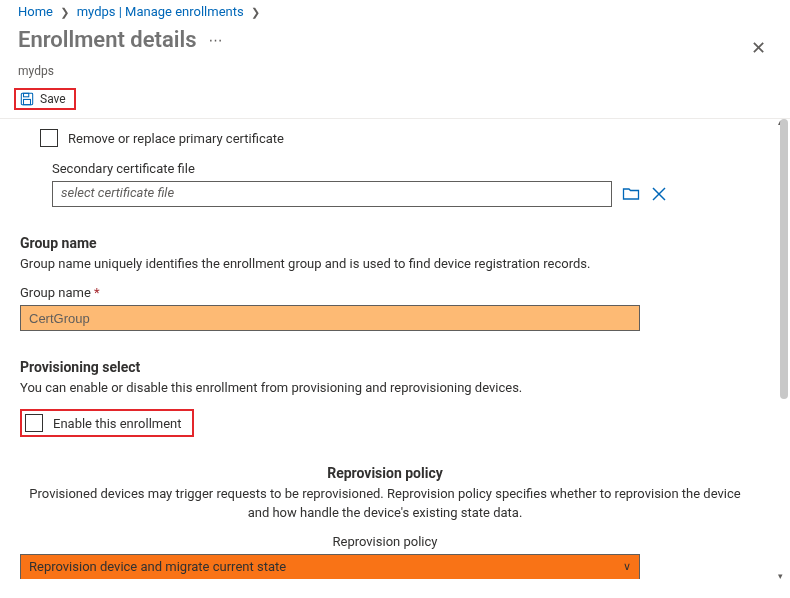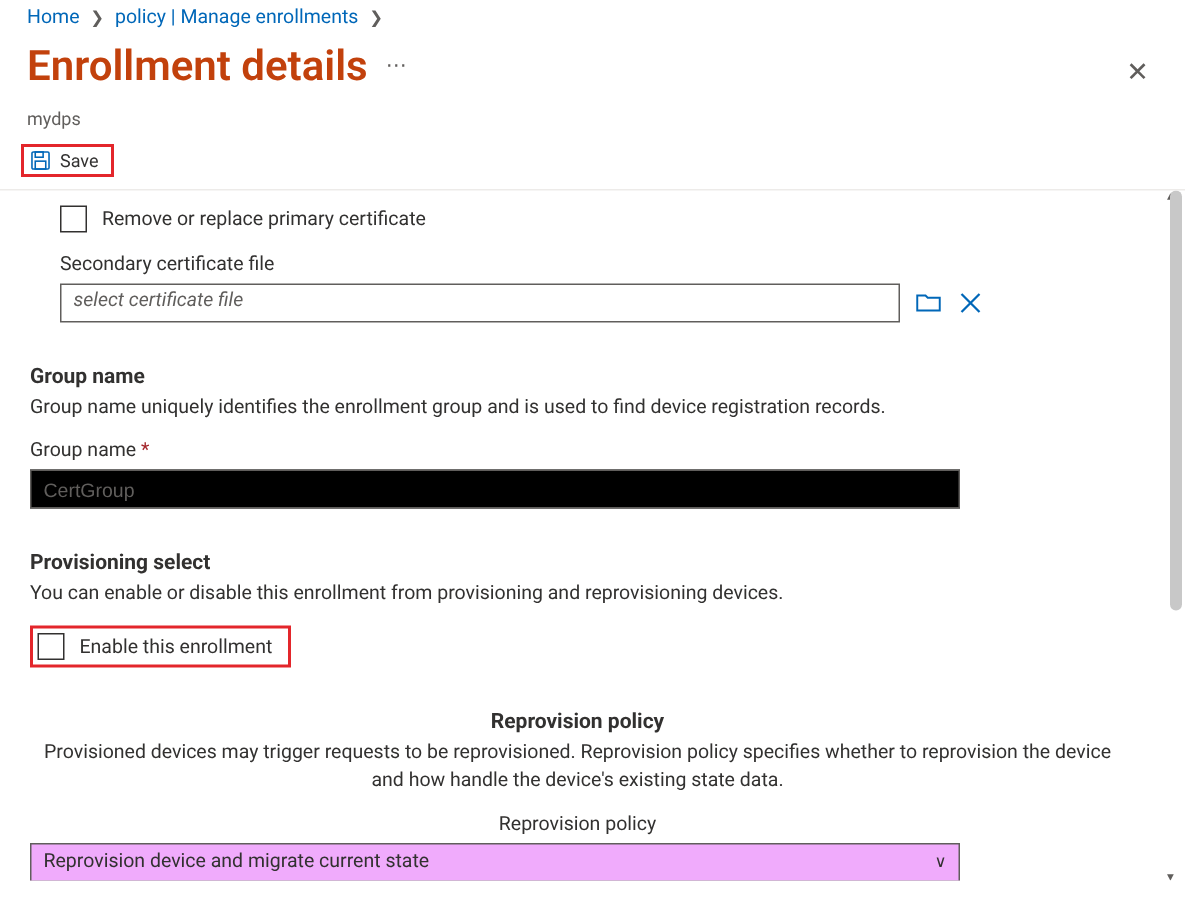--- a/index.html
+++ b/index.html
@@ -40,23 +40,23 @@
     .header-left {
       display: flex;
       flex-direction: column;
     }
     .title-row {
       display: flex;
       align-items: center;
       gap: 12px;
     }
     h1.title {
-      font-size: 28px;
+      font-size: 22px;
       font-weight: 600;
-      color: #c2410c;
+      color: #737373;
     }
     .dots {
       color: #605e5c;
       font-size: 14px;
       letter-spacing: 2px;
       cursor: pointer;
     }
     .subtitle {
       font-size: 12px;
       color: #605e5c;
@@ -169,31 +169,31 @@
     .text-input {
       width: 620px;
       height: 26px;
       border: 1px solid #605e5c;
       padding: 3px 8px;
       font-size: 13px;
       color: #323130;
       background: #ffffff;
     }
     .text-input.gray {
-      background: #000000;
+      background: #fdba74;
       color: #605e5c;
     }
     .select-input {
       width: 620px;
       height: 26px;
       border: 1px solid #605e5c;
       padding: 3px 8px;
       font-size: 13px;
       color: #323130;
-      background: #f0abfc;
+      background: #f97316;
       display: flex;
       align-items: center;
       justify-content: space-between;
       cursor: pointer;
     }
     .chev {
       font-size: 11px;
       color: #323130;
     }
     .enable-wrap {
@@ -231,21 +231,21 @@
     }
     .sa-top { top: -2px; }
     .sa-bot { bottom: -2px; }
   </style>
 </head>
 <body>
 
 <div class="breadcrumb">
   <a>Home</a>
   <span class="sep">❯</span>
-  <a>policy | Manage enrollments</a>
+  <a>mydps | Manage enrollments</a>
   <span class="sep">❯</span>
 </div>
 
 <div class="header">
   <div class="header-left">
     <div class="title-row">
       <h1 class="title">Enrollment details</h1>
       <span class="dots">⋯</span>
     </div>
     <div class="subtitle">mydps</div>
@@ -267,21 +267,21 @@
 <div class="divider"></div>
 
 <div class="scroll-area">
   <div class="content">
 
     <div class="checkbox-row">
       <div class="checkbox-box"></div>
       <span>Remove or replace primary certificate</span>
     </div>
 
-    <div class="section less-top section-outer" style="margin-left:0;">
+    <div class="section less-top section-outer" style="margin-left:12px;">
       <label class="field-label">Secondary certificate file</label>
       <div class="cert-row">
         <div class="cert-input">select certificate file</div>
         <span class="icon-btn">
           <svg viewBox="0 0 18 18" width="18" height="18">
             <path d="M1.5 4 L7 4 L8.5 5.5 L16.5 5.5 L16.5 14 L1.5 14 Z" fill="none" stroke="#0067b8" stroke-width="1.3"></path>
           </svg>
         </span>
         <span class="icon-btn">
           <svg viewBox="0 0 16 16" width="16" height="16">

